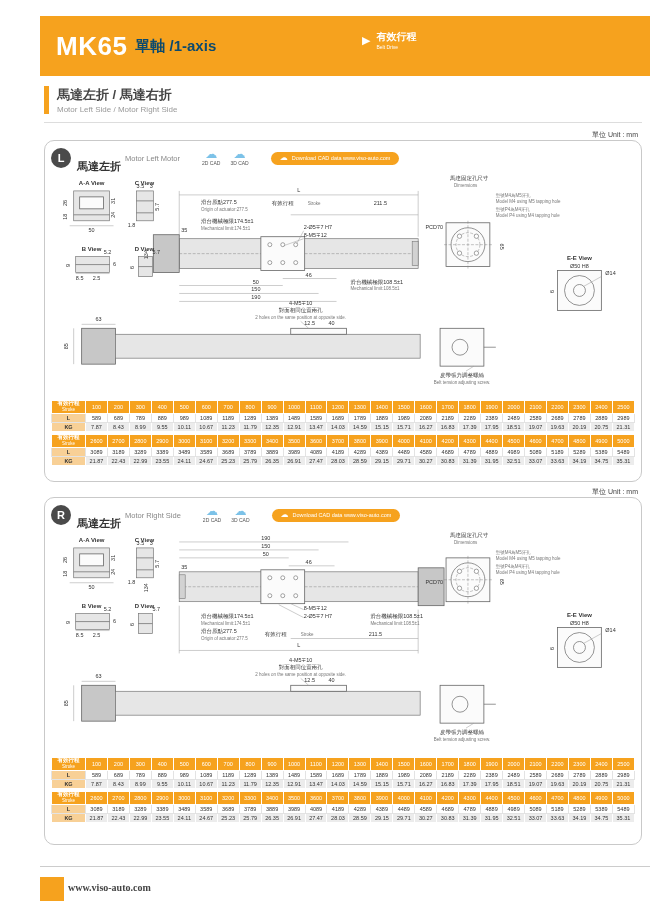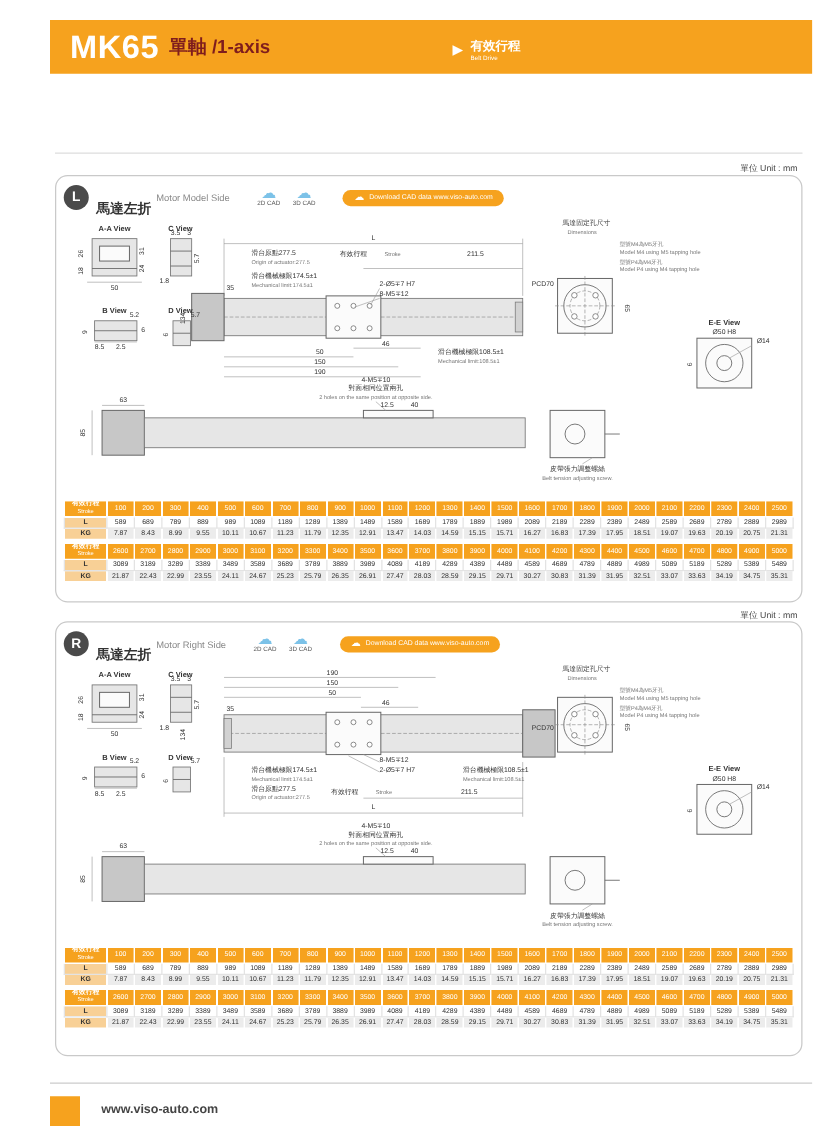--- a/index.html
+++ b/index.html
@@ -2,23 +2,23 @@
 <html><head>
 <meta charset="utf-8">
 <style>
   :root { --accent:#F6A21E; --ink:#333; }
   * { margin:0; padding:0; box-sizing:border-box; }
   html,body { background:#fff; }
   body { width:650px; height:901px; position:relative; font-family:"Liberation Sans",sans-serif; color:var(--ink); }
   .page { position:absolute; inset:0; width:650px; height:901px; overflow:hidden; background:#fff; }
 
   
-  .header { position:absolute; left:40px; top:16px; width:610px; height:43px; background:var(--accent); display:flex; align-items:center; }
+  .header { position:absolute; left:40px; top:16px; width:610px; height:60px; background:var(--accent); display:flex; align-items:center; }
   .model { font-size:26px; font-weight:bold; color:#fff; margin-left:16px; letter-spacing:.5px; }
-  .axis  { font-size:15px; font-weight:bold; color:#7f1d1d; margin-left:8px; }
+  .axis  { font-size:15px; font-weight:bold; color:#0c4a6e; margin-left:8px; }
   .drive { position:absolute; left:322px; top:14px; display:flex; align-items:center; gap:6px; }
   .tri   { color:#fff; font-size:11px; line-height:11px; }
   .dzh   { color:#fff; font-size:10px; font-weight:bold; }
   .den   { color:#fff; font-size:5px; }
 
   
   .sect { position:absolute; left:44px; top:86px; border-left:5px solid var(--accent); padding-left:8px; }
   .sect-zh { font-size:13px; font-weight:bold; color:#444; }
   .sect-en { font-size:8px; color:#999; margin-top:1px; }
   .sect-rule { position:absolute; left:44px; top:122px; width:598px; height:1px; background:#ddd; }
@@ -60,49 +60,53 @@
   .stbl tr.hdr td { background:var(--accent); color:#fff; height:13px; }
   .stbl td.lbl { width:34px; font-size:5.5px; line-height:1.05; font-weight:bold; }
   .stbl .lblen { font-size:4.5px; font-weight:normal; }
   .stbl tr.rL td { background:#fff; border:1px solid #e3e3e3; }
   .stbl tr.rK td { background:#ececec; border:1px solid #fff; }
   .stbl td.lbl2 { background:#f8d096 !important; font-weight:bold; }
 
   
   .foot-line { position:absolute; left:40px; top:866px; width:610px; height:1px; background:#ccc; }
   .foot-logo { position:absolute; left:40px; top:877px; width:24px; height:24px; background:var(--accent); }
-  .foot-url  { position:absolute; left:81px; top:882px; font-size:10px; font-weight:bold; color:#444; }
+  .foot-url  { position:absolute; left:68px; top:882px; font-size:10px; font-weight:bold; color:#444;font-family:Liberation Serif, serif; }
 </style>
 </head>
 <body>
 
 <div class="page">
 
   <div class="header">
     <span class="model">MK65</span>
     <span class="axis">單軸 /1-axis</span>
     <div class="drive">
       <span class="tri">▶</span>
       <div>
         <div class="dzh">有效行程</div>
         <div class="den">Belt Drive</div>
       </div>
     </div>
   </div>
 
+  <div class="sect">
+    <div class="sect-zh">馬達左折 / 馬達右折</div>
+    <div class="sect-en">Motor Left Side / Motor Right Side</div>
+  </div>
   <div class="sect-rule"></div>
 
   <div class="unit" style="top:130px">單位 Unit : mm</div>
   <div class="unit" style="top:487px">單位 Unit : mm</div>
 
   <section class="panel" style="top:140px;height:342px">
     <div class="phead">
       <div class="badge">L</div>
       <span class="pzh">馬達左折</span>
-      <span class="pen">Motor Model Side</span>
+      <span class="pen">Motor Left Motor</span>
       <div class="cadgrp">
         <div class="cad">
           <span class="cloud">☁</span>
           <span class="cadlbl">2D CAD</span>
         </div>
         <div class="cad">
           <span class="cloud">☁</span>
           <span class="cadlbl">3D CAD</span>
         </div>
         <div class="dl">

